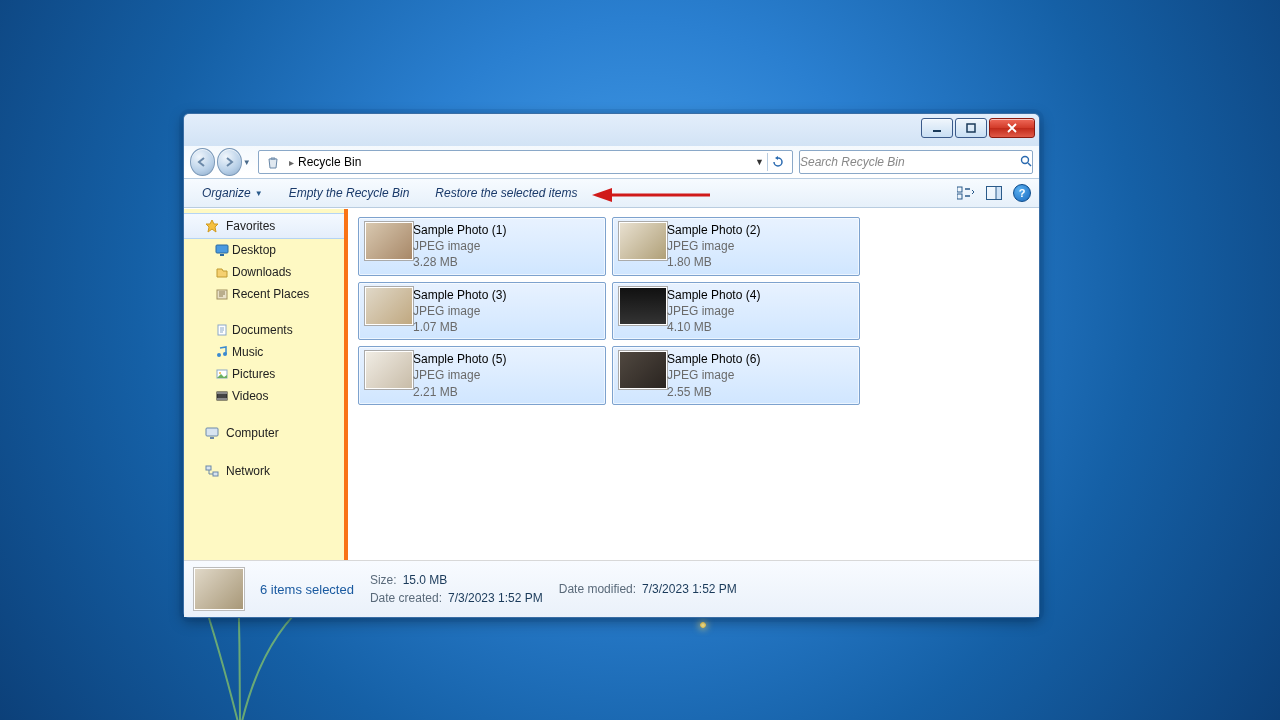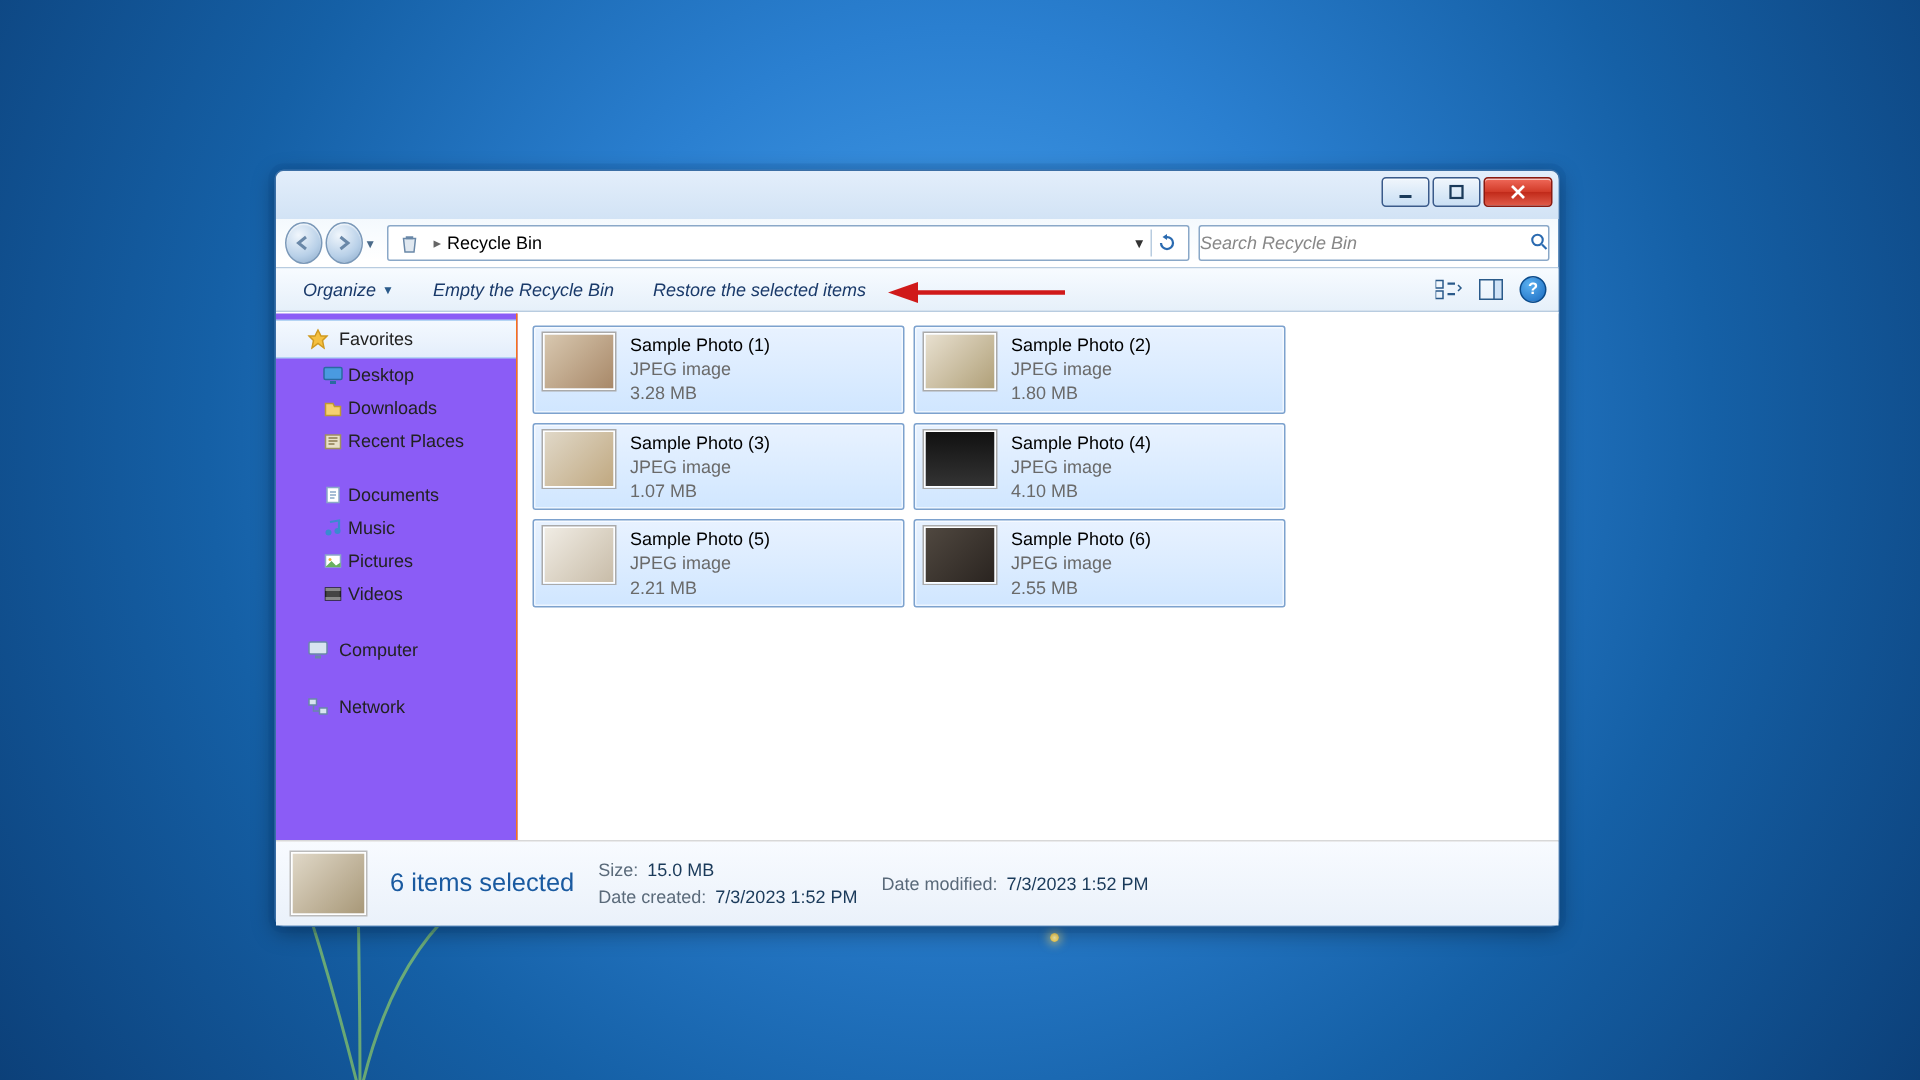--- a/index.html
+++ b/index.html
@@ -132,22 +132,22 @@
   .arrow-callout {
     position: absolute; left: 408px; top: 71px; width: 120px; height: 20px;
     pointer-events: none;
   }
 
   .body {
     flex: 1; display: flex; background: #fff;
     border-top: 1px solid #fff;
   }
   .sidebar {
-    width: 160px; background: #8b5cf6;
-    border-right: 1px solid #f97316;
+    width: 160px; background: #fef9c3;
+    border-right: 4px solid #f97316;
     padding-top: 4px;
   }
   .sb-group-head {
     display:flex; align-items:center; gap:6px;
     padding: 4px 8px 4px 20px; font-size: 12px; color:#222;
   }
   .sb-group-head.fav {
     background: linear-gradient(to bottom, #f4f9ff, #e4eefb);
     border: 1px solid #b4d4f4; border-left:none; border-right:none;
     margin-top: 0;
@@ -158,21 +158,21 @@
   }
   .sb-spacer { height: 14px; }
   .sb-icon { width:16px; height:16px; display:flex; align-items:center; justify-content:center; }
 
   .content {
     flex: 1; padding: 8px 10px;
     display: grid; grid-template-columns: 248px 248px; gap: 6px;
     align-content: start;
   }
   .item {
-    display: flex; gap: 10px; padding: 4px 6px;
+    display: flex; padding: 4px 6px;
     border: 1px solid #7da2ce; border-radius: 2px;
     background: linear-gradient(to bottom, #e8f2ff 0%, #d0e6ff 100%);
     box-shadow: inset 0 0 0 1px rgba(255,255,255,0.6);
   }
   .thumb {
     width: 46px; height: 36px; background: #888;
     border: 1px solid #fff; box-shadow: 0 0 0 1px #aaa;
   }
   .thumb.t1 { background: linear-gradient(135deg,#d8c8b0,#a88868); }
   .thumb.t2 { background: linear-gradient(135deg,#e8e0d0,#b0a078); }
@@ -186,21 +186,21 @@
 
   .details {
     height: 48px; border-top: 1px solid #d8d8d8;
     background: linear-gradient(to bottom, #f8fbff, #eaf1fa);
     display: flex; align-items: center; padding: 4px 10px; gap: 16px;
   }
   .details .bigthumb {
     width: 48px; height: 40px; background: linear-gradient(135deg,#e0d8c8,#a89878);
     border: 1px solid #fff; box-shadow: 0 0 0 1px #bbb;
   }
-  .details .sel { color: #1a5aa0; font-size: 17px; }
+  .details .sel { color: #1a5aa0; font-size: 13px; }
   .details .kv { display:flex; gap:6px; font-size:12px; }
   .details .kv .k { color:#5a6a7a; text-align:right; }
   .details .kv .v { color:#1a3a5a; }
   .details .col { display:flex; flex-direction:column; gap:4px; }
   .stars { color:#c8c8c8; letter-spacing:2px; font-size:12px; }
 </style>
 </head>
 <body>
 
 <div class="desktop">

